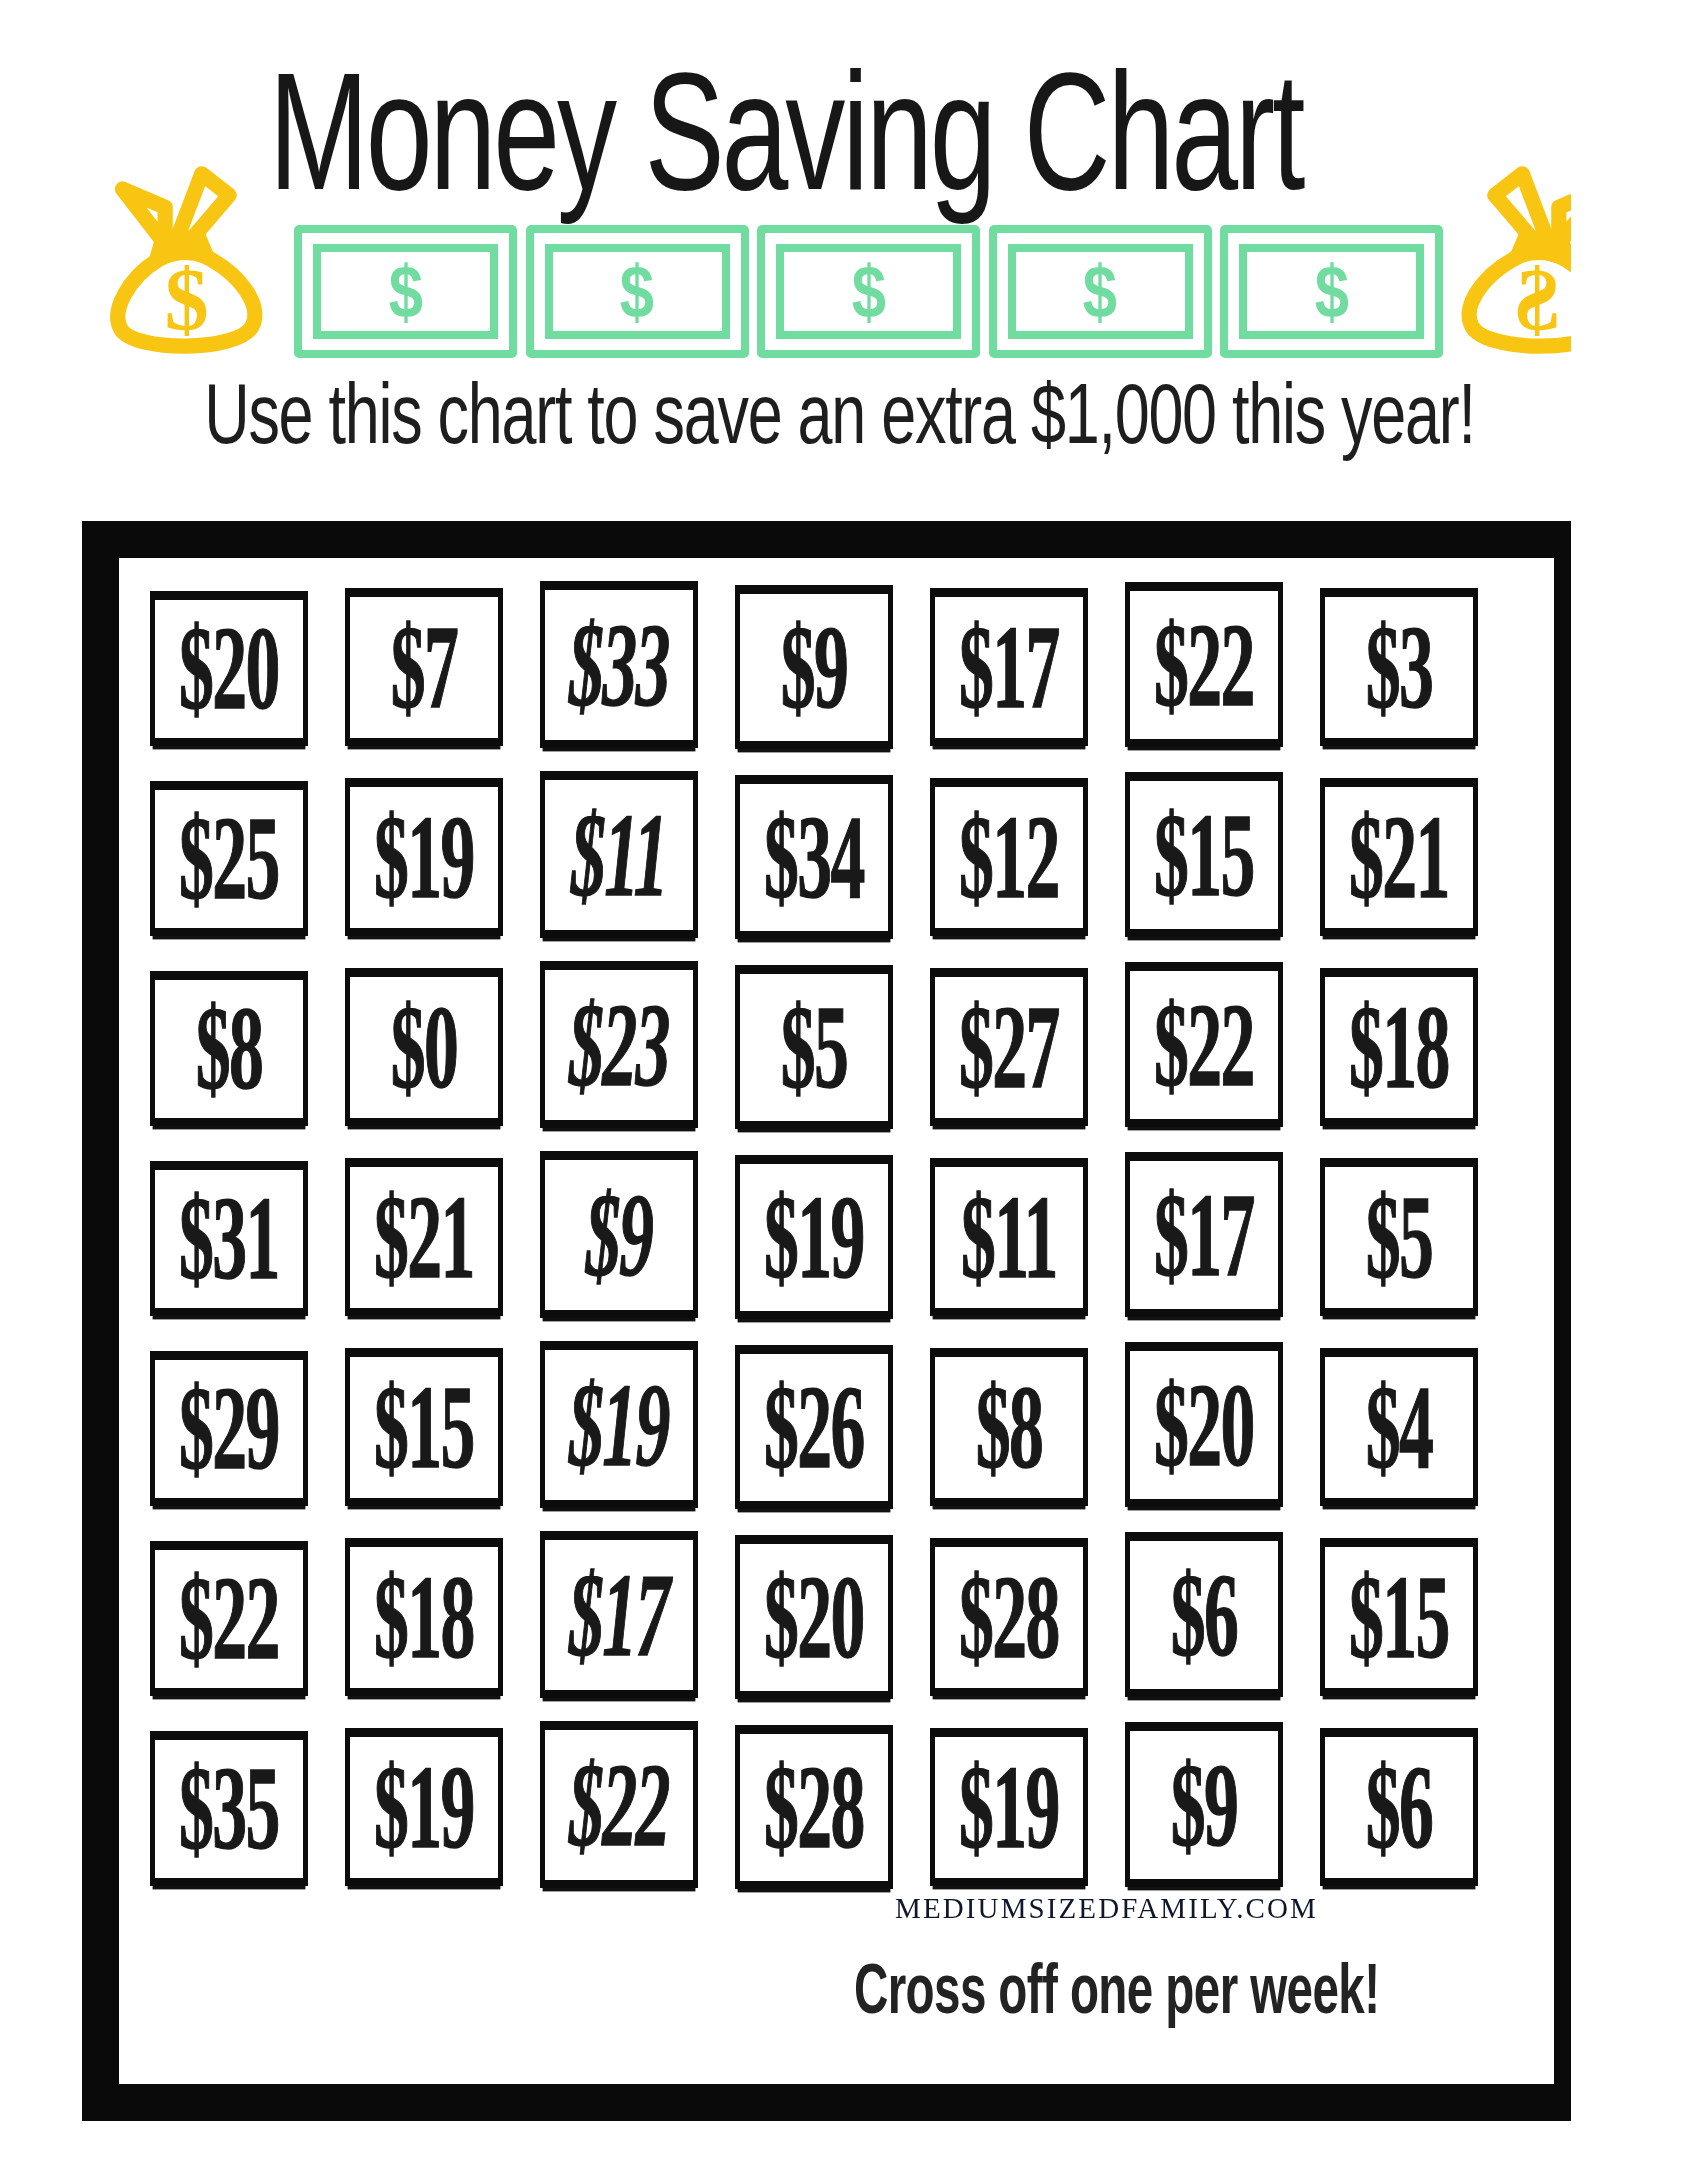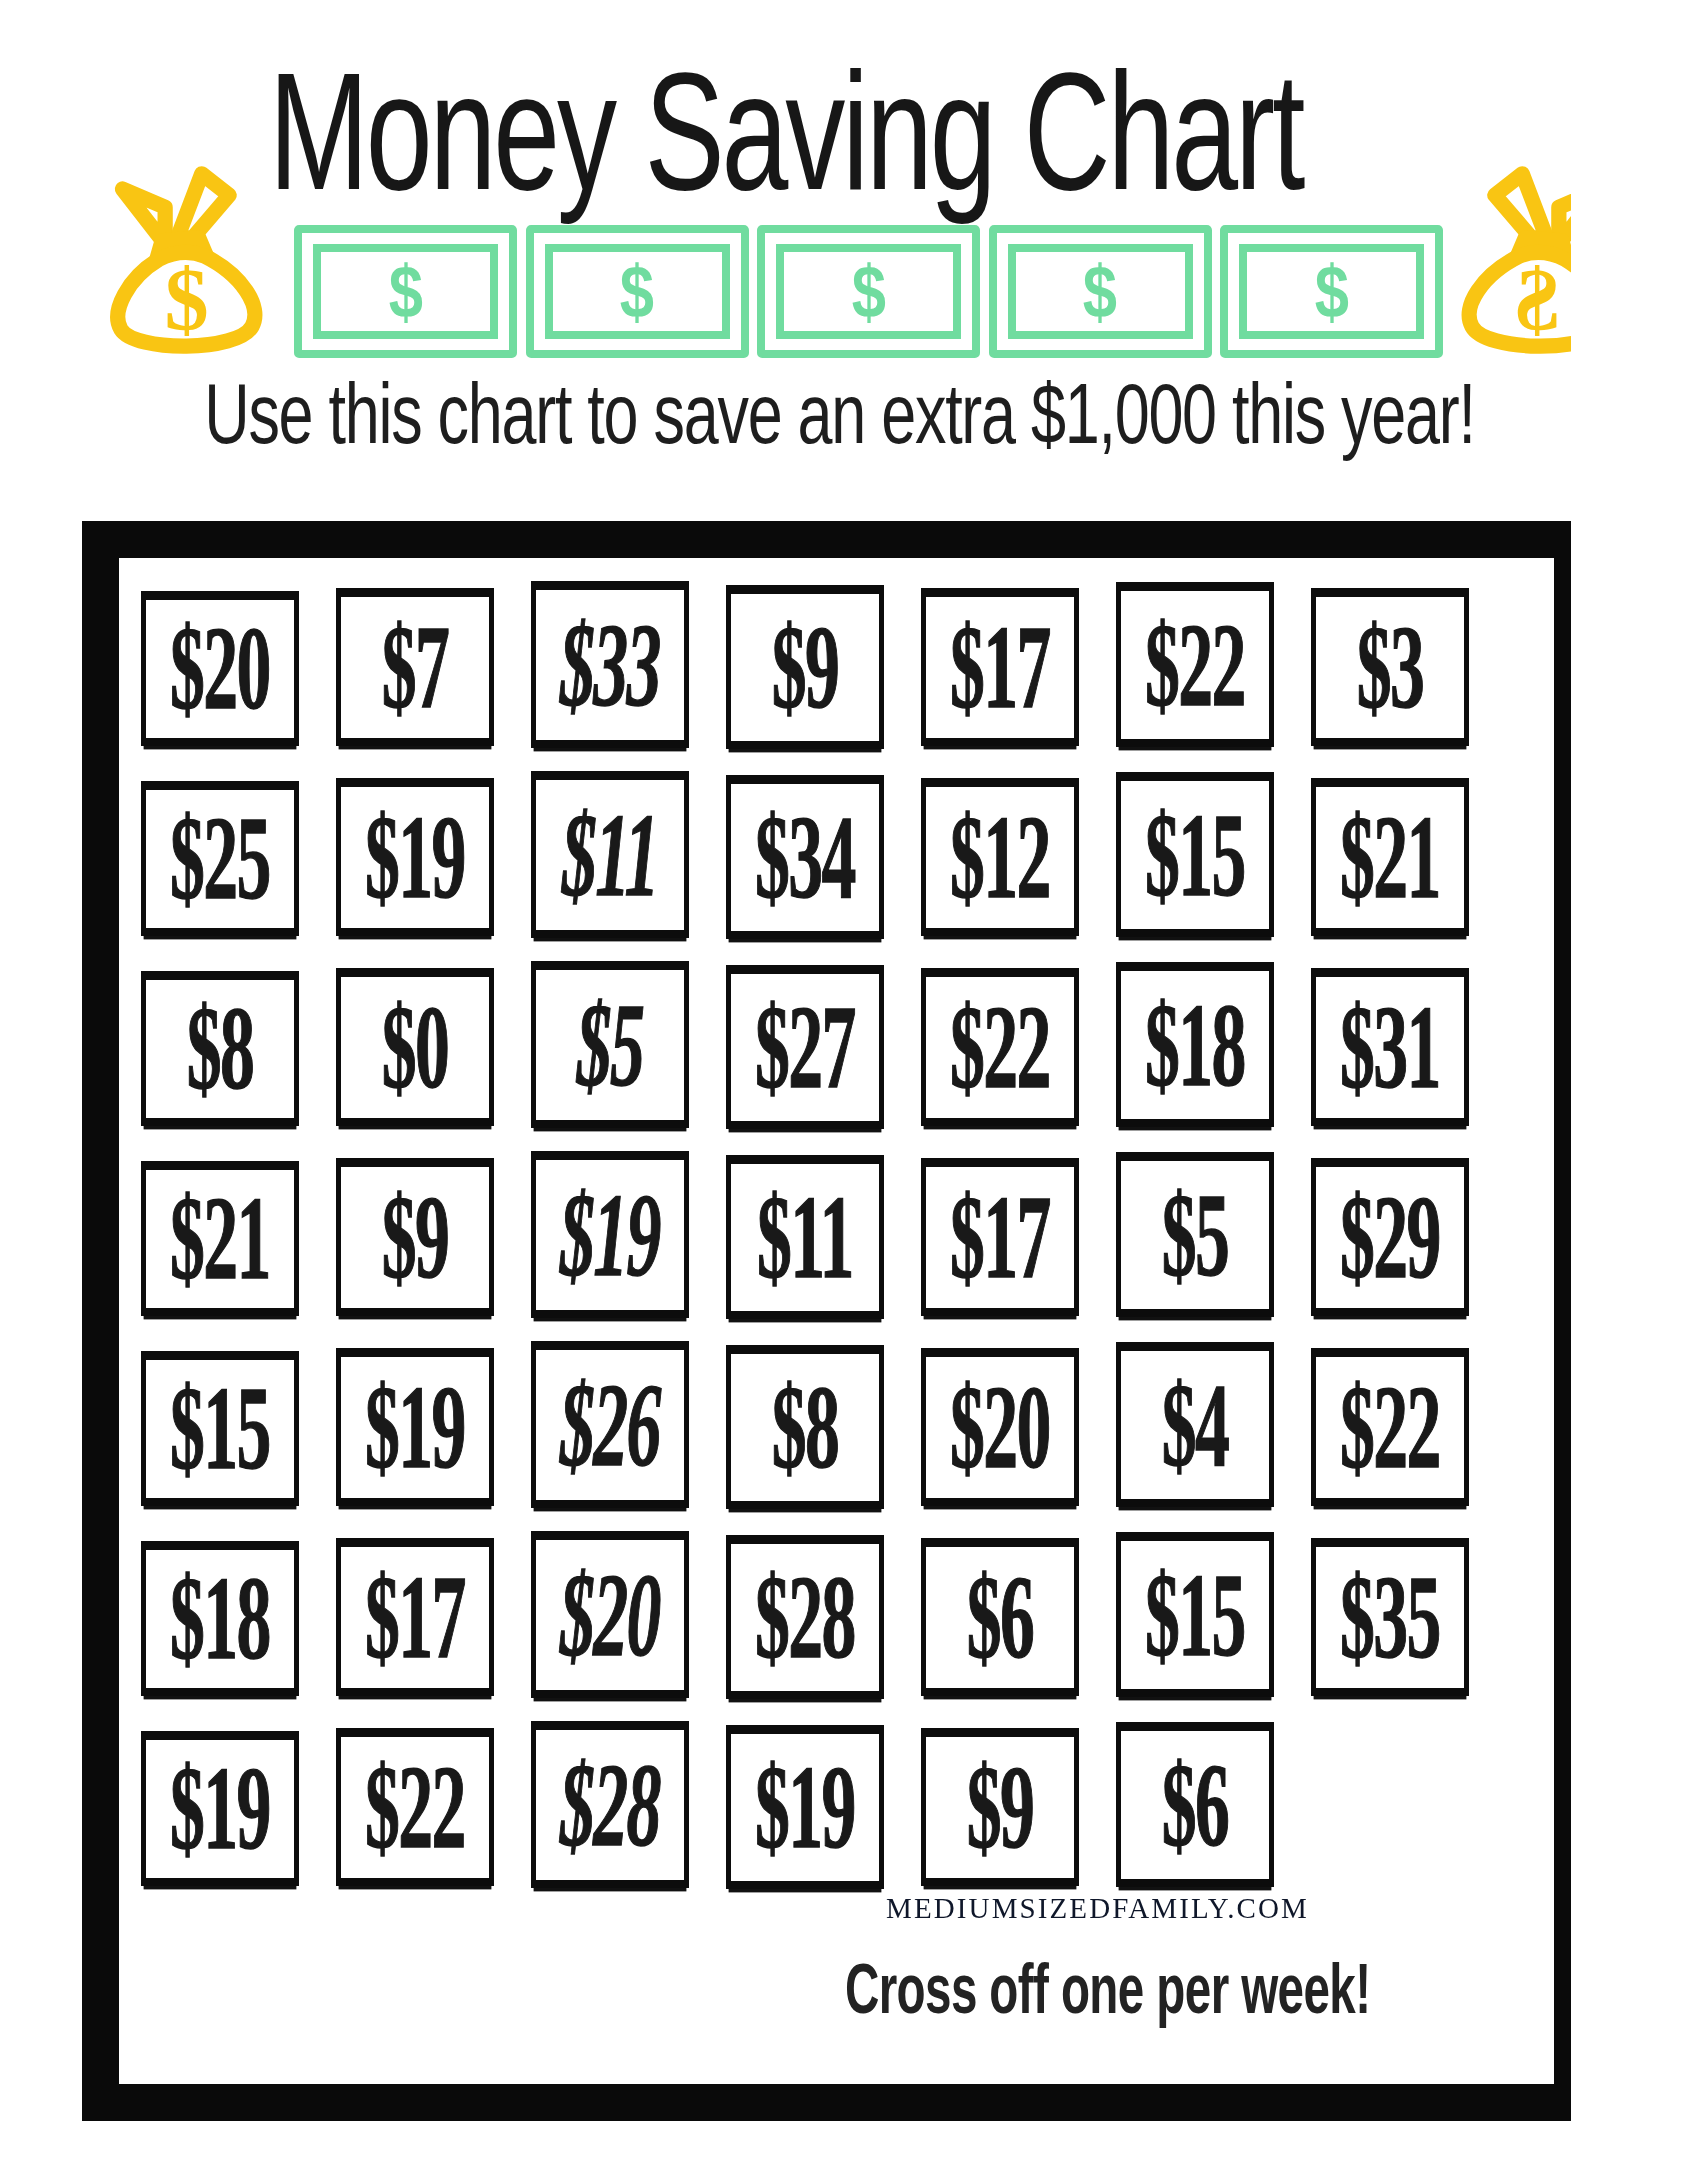--- a/index.html
+++ b/index.html
@@ -23,21 +23,21 @@
         border-radius:5.1px;position:relative;background:#fff;}
   .bill-inner{position:absolute;top:11px;left:11px;right:11px;bottom:11px;
         border:8.5px solid var(--green);display:flex;align-items:center;justify-content:center;}
   .bill-dollar{font-size:75px;font-weight:700;color:var(--green);
         transform:scaleX(0.82);line-height:1;}
 
   
   .frame{position:absolute;left:82px;top:521px;width:1509px;height:1600px;
          box-sizing:border-box;border:37px solid #0a0a0a;background:#ffffff;}
   .grid{display:grid;grid-template-columns:repeat(7,158px);grid-auto-rows:158px;
-        column-gap:37px;row-gap:32px;padding:30px 22px;}
+        column-gap:37px;row-gap:32px;padding:30px 31px;}
   .cell{box-sizing:border-box;background:#fff;border:5.1px solid #0c0c0c;
         border-top-width:9.4px;border-bottom-width:8.5px;
         display:flex;align-items:center;justify-content:center;
         box-shadow:0 6px 0 -2.6px #111;}
   .cell:nth-child(7n+1){margin-top:2.6px;}
   .cell:nth-child(7n+3){margin-top:-6.8px;height:167px;font-style:italic;}
   .cell:nth-child(7n+4){margin-top:-3.4px;height:164px;}
   .cell:nth-child(7n+6){margin-top:-6px;height:165px;}
   .amount{font-family:"Liberation Serif",serif;font-weight:700;font-size:109px;
         color:#191919;-webkit-text-stroke:1.3px #191919;letter-spacing:-2.6px;
@@ -152,20 +152,23 @@
         <div class="cell">
           <span class="amount">$21</span>
         </div>
         <div class="cell">
           <span class="amount">$8</span>
         </div>
         <div class="cell">
           <span class="amount">$0</span>
         </div>
         <div class="cell">
+          <span class="amount">$23</span>
+        </div>
+        <div class="cell">
           <span class="amount">$5</span>
         </div>
         <div class="cell">
           <span class="amount">$27</span>
         </div>
         <div class="cell">
           <span class="amount">$22</span>
         </div>
         <div class="cell">
           <span class="amount">$18</span>

